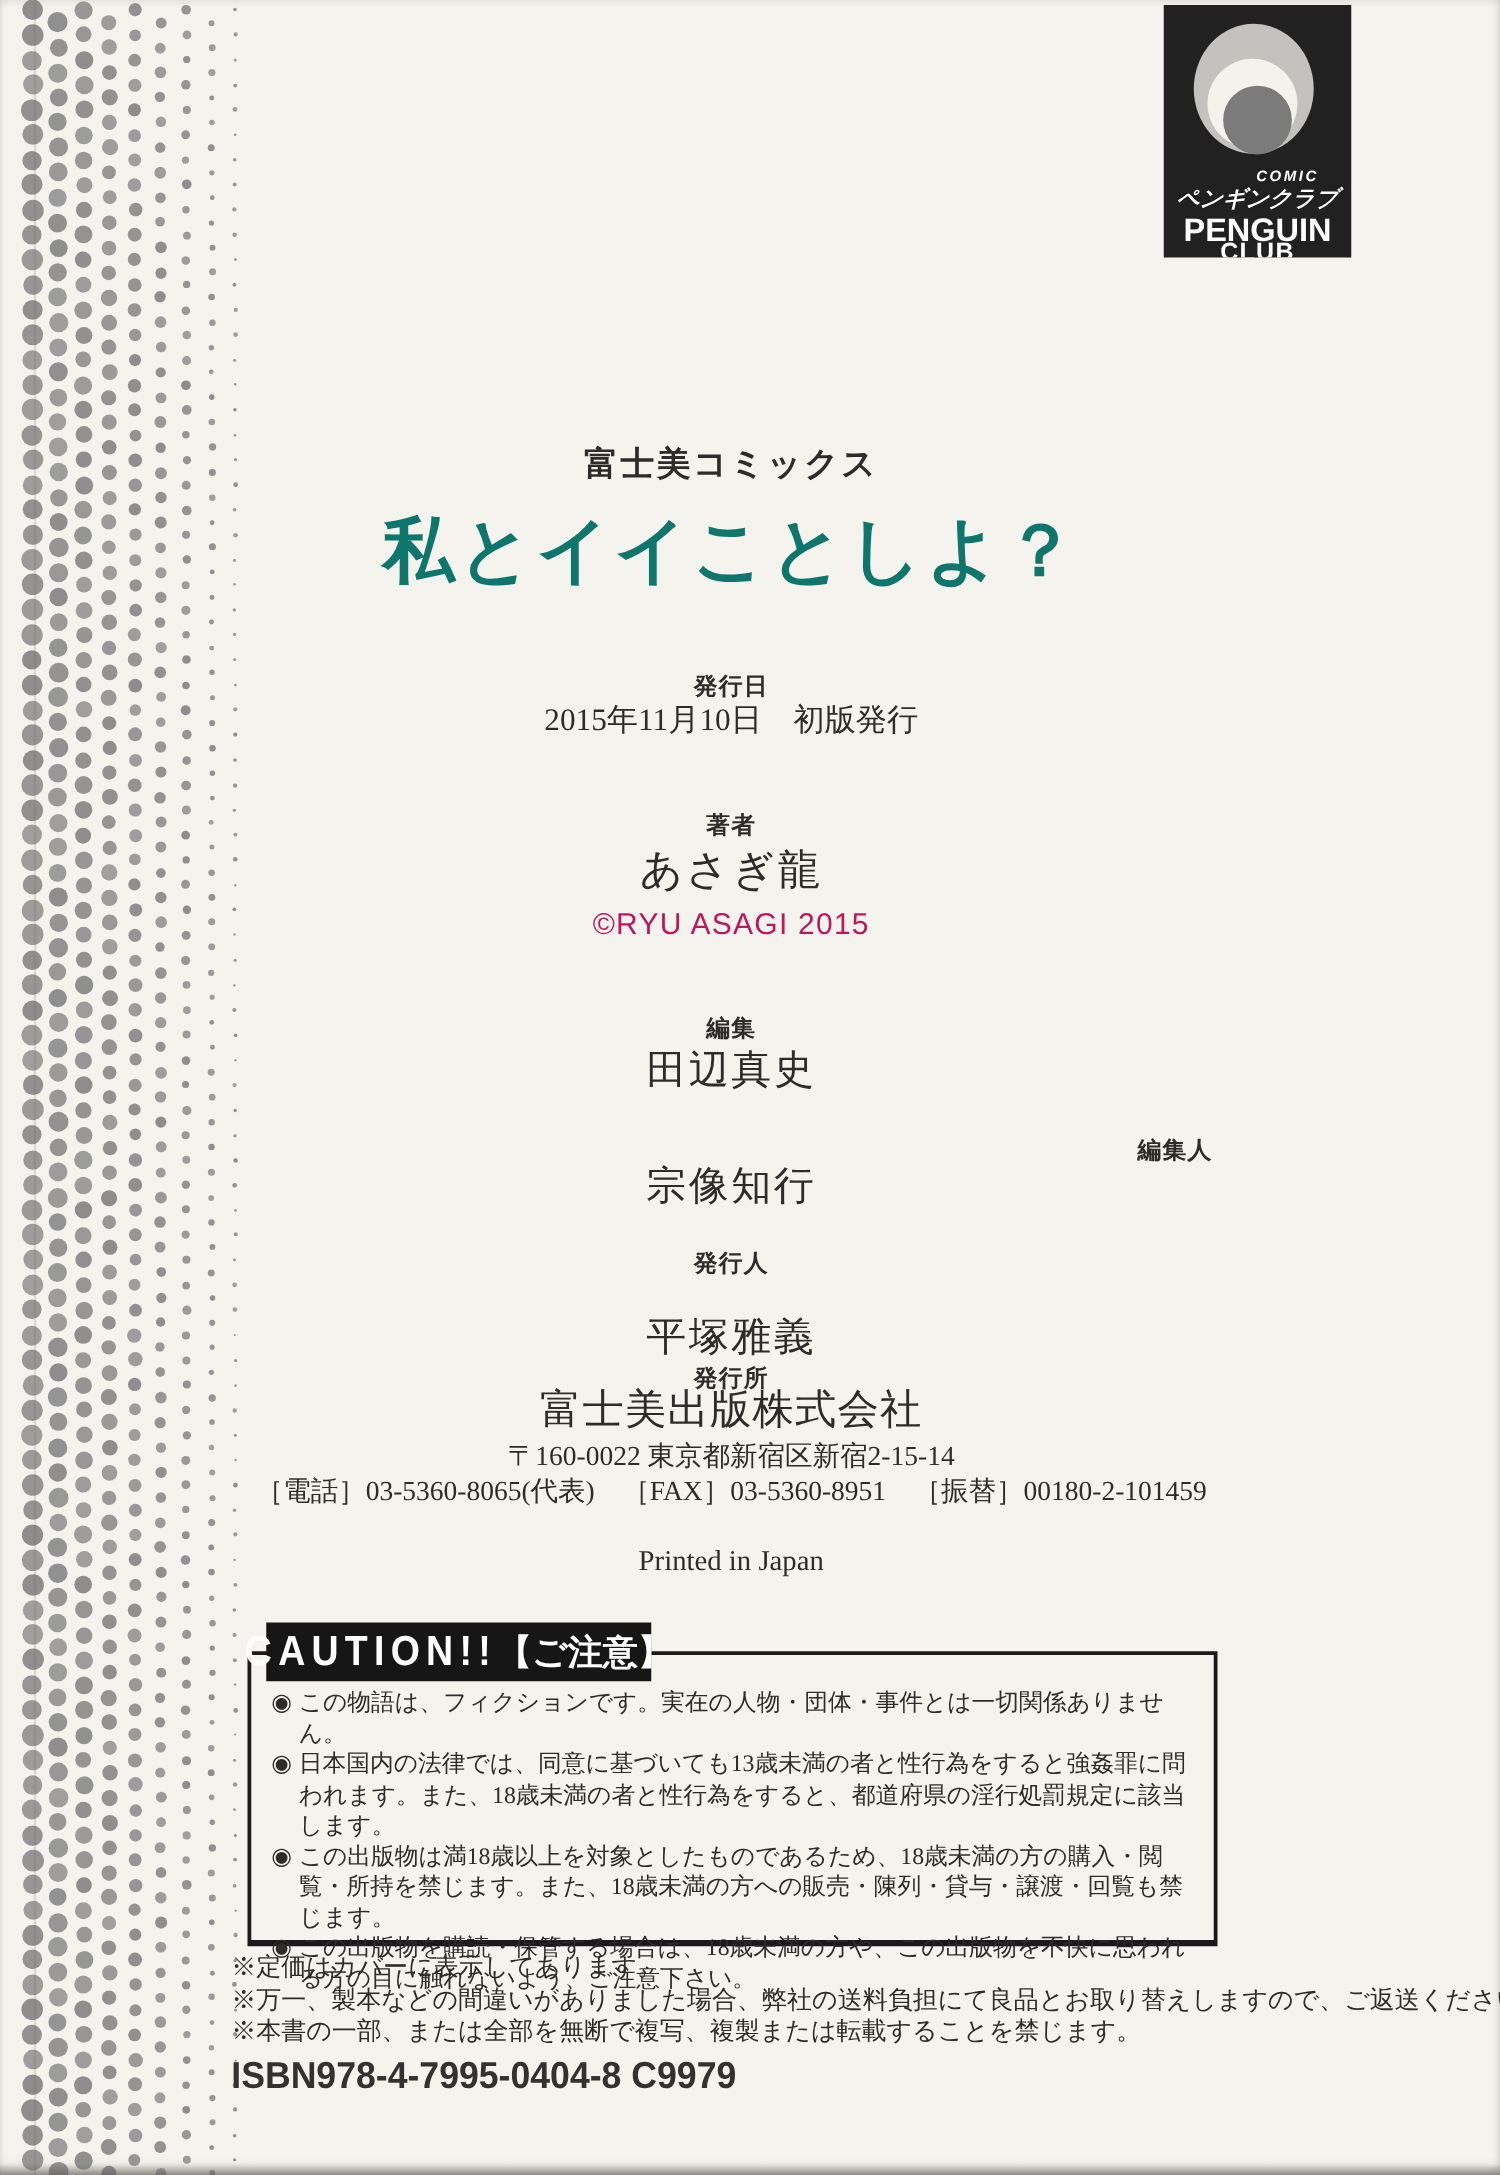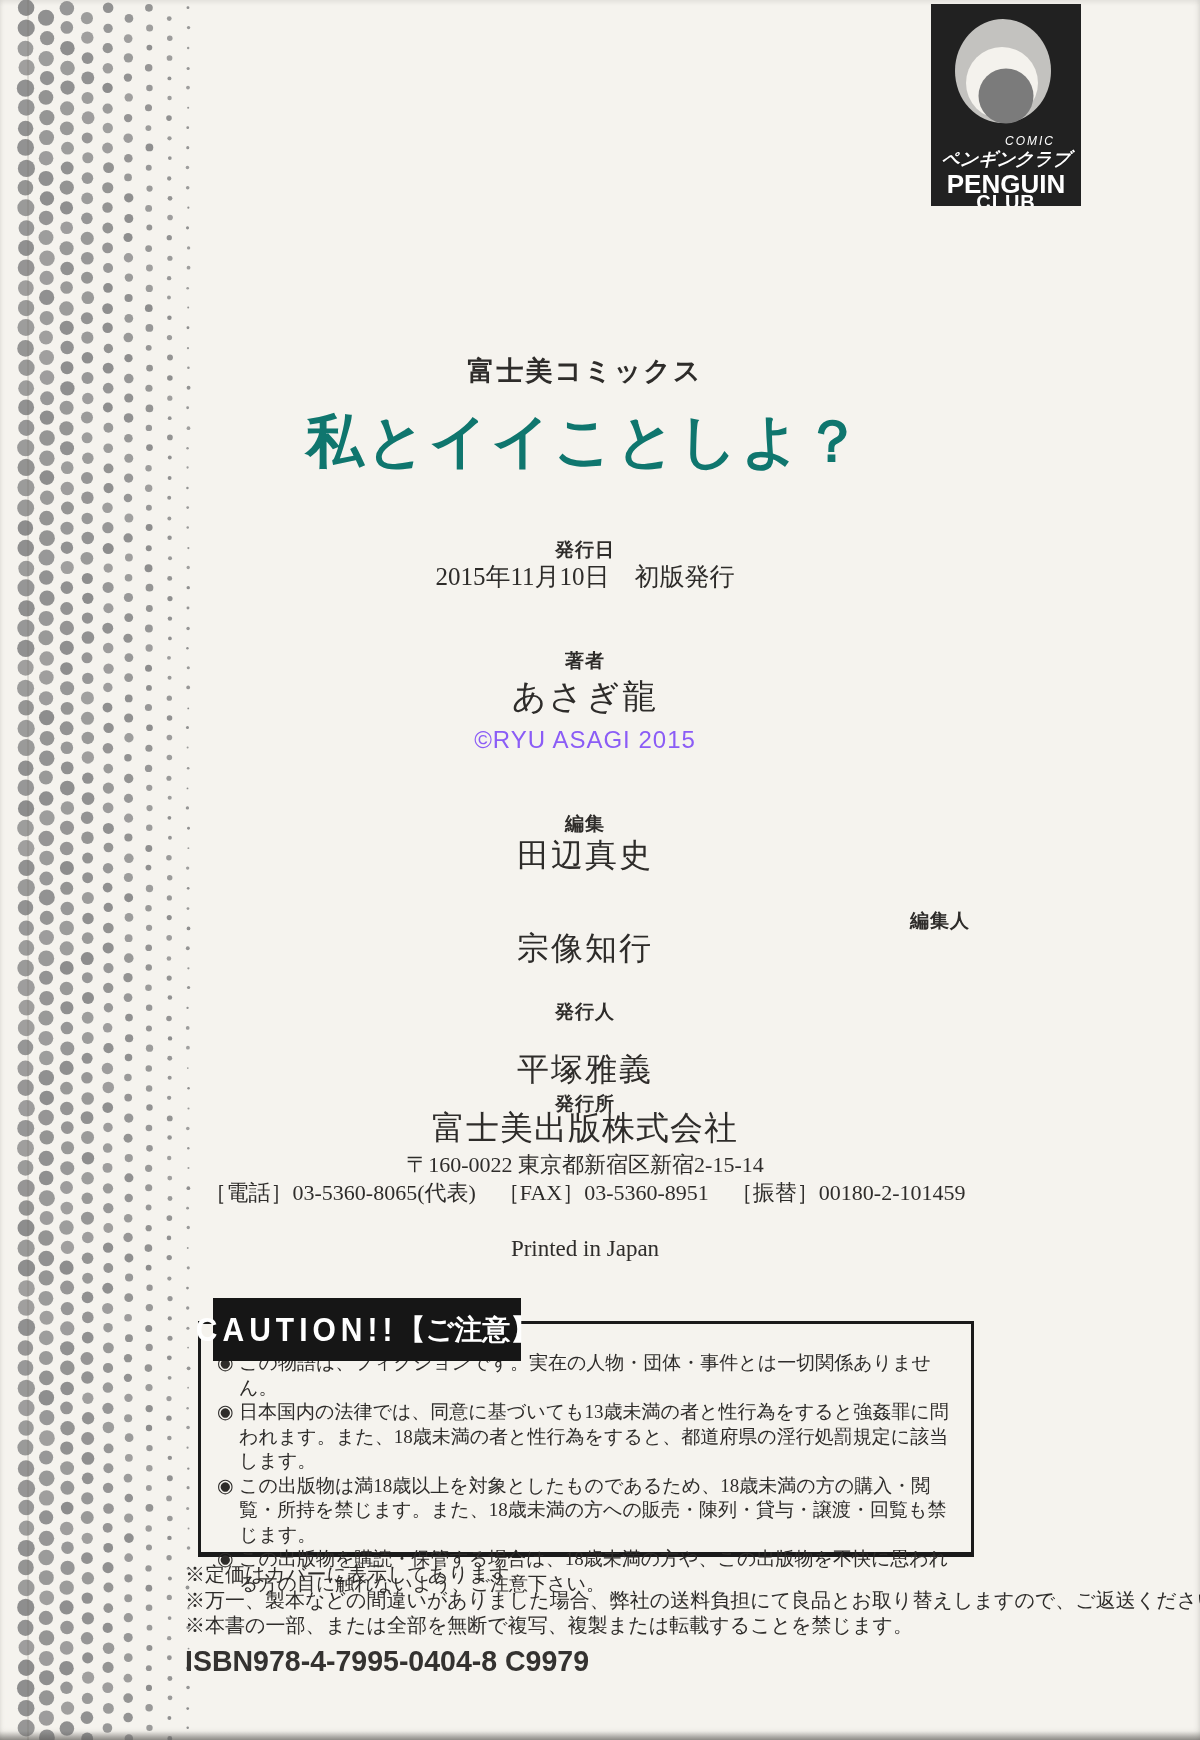--- a/index.html
+++ b/index.html
@@ -8,45 +8,45 @@
     background:#f5f3ee;
     box-shadow: inset 0 -8px 10px -5px rgba(40,38,34,.35), inset 0 3px 4px rgba(0,0,0,.05), inset -3px 0 6px rgba(0,0,0,.04);
     font-family:"Liberation Serif", serif;
     color:#2e2c2a;
   }
   #halftone{position:absolute;left:0;top:0;width:210px;height:1740px;}
   .crease{position:absolute;left:27px;top:0;width:2px;height:1740px;background:rgba(110,105,95,.18);}
   
   .logobox{position:absolute;left:931px;top:4px;width:150px;height:202px;background:#212121;overflow:hidden;}
   .logobox .txt{position:absolute;left:0;width:100%;text-align:center;color:#fff;font-family:"Liberation Sans",sans-serif;line-height:1;}
-  .comic{top:131px;font-size:12px;font-weight:normal;font-style:italic;letter-spacing:2px;padding-left:48px;box-sizing:border-box;}
+  .comic{top:131px;font-size:12px;font-weight:bold;font-style:italic;letter-spacing:2px;padding-left:48px;box-sizing:border-box;}
   .katakana{top:146px;font-size:18px;font-weight:bold;font-style:italic;transform:skewX(-6deg);text-shadow:0 0 1px #000;}
   .penguin{top:167px;font-size:26px;font-weight:800;letter-spacing:0px;}
   .club{top:188px;font-size:20px;font-weight:800;letter-spacing:1px;}
   
   .col{position:absolute;left:200px;top:0;width:770px;text-align:center;}
   .col > div{position:absolute;left:0;width:100%;line-height:1.15;}
   .gothic{font-family:"Liberation Sans",sans-serif;font-weight:bold;}
   .series{top:356px;font-size:27px;letter-spacing:2px;}
   .title{top:408px;font-size:58px;letter-spacing:3px;color:#0f766e;}
   .lab{font-size:19px;letter-spacing:1px;}
   .l-date{top:539px;} .v-date{top:563px;font-size:25px;}
   .l-auth{top:650px;} .v-auth{top:677px;font-size:34px;letter-spacing:2px;}
-  .v-copy{top:726px;font-size:24px;font-family:"Liberation Sans",sans-serif;font-weight:normal;letter-spacing:1px;color:#8b5cf6;}
+  .v-copy{top:726px;font-size:24px;font-family:"Liberation Sans",sans-serif;font-weight:normal;letter-spacing:1px;color:#be185d;}
   .l-edit{top:813px;} .v-edit{top:837px;font-size:32px;letter-spacing:2px;}
   .l-chief{top:910px;text-align:right;} .v-chief{top:930px;font-size:32px;letter-spacing:2px;}
   .l-iss{top:1001px;} .v-iss{top:1021px;font-size:32px;letter-spacing:2px;margin-top:30px;}
   .l-pub{top:1093px;} .v-pub{top:1110px;font-size:33px;letter-spacing:1px;}
   .v-addr{top:1152px;font-size:22px;}
   .v-tel{top:1180px;font-size:22px;}
   .v-printed{top:1236px;font-size:23px;}
   
   .caution{position:absolute;left:198px;top:1321px;width:776px;height:236px;box-sizing:border-box;
     border:3px solid #1a1a1a;border-bottom-width:5px;background:transparent;}
-  .cau-bar{position:absolute;left:213px;top:1298px;width:308px;height:63px;background:#161616;
+  .cau-bar{position:absolute;left:213px;top:1298px;width:308px;height:47px;background:#161616;
     display:flex;align-items:center;justify-content:center;z-index:2;}
   .cau-en{color:#fff;font-family:"Liberation Sans",sans-serif;font-weight:800;font-size:30px;letter-spacing:5px;transform:scaleY(1.12);white-space:nowrap;}
   .cau-jp{color:#ffffff;font-family:"Liberation Serif",serif;font-weight:bold;font-size:28px;white-space:nowrap;}
   .caution ul{list-style:none;margin:0;padding:27px 12px 6px 16px;}
   .caution li{position:relative;padding-left:22px;font-size:19px;line-height:24.5px;text-align:left;}
   .caution li::before{content:"◉";position:absolute;left:0;top:0;}
   
   .notes{position:absolute;left:185px;top:1562px;width:1010px;}
   .notes div{font-size:20px;line-height:25.5px;white-space:nowrap;}
   .isbn{position:absolute;left:185px;top:1644px;font-family:"Liberation Sans",sans-serif;

